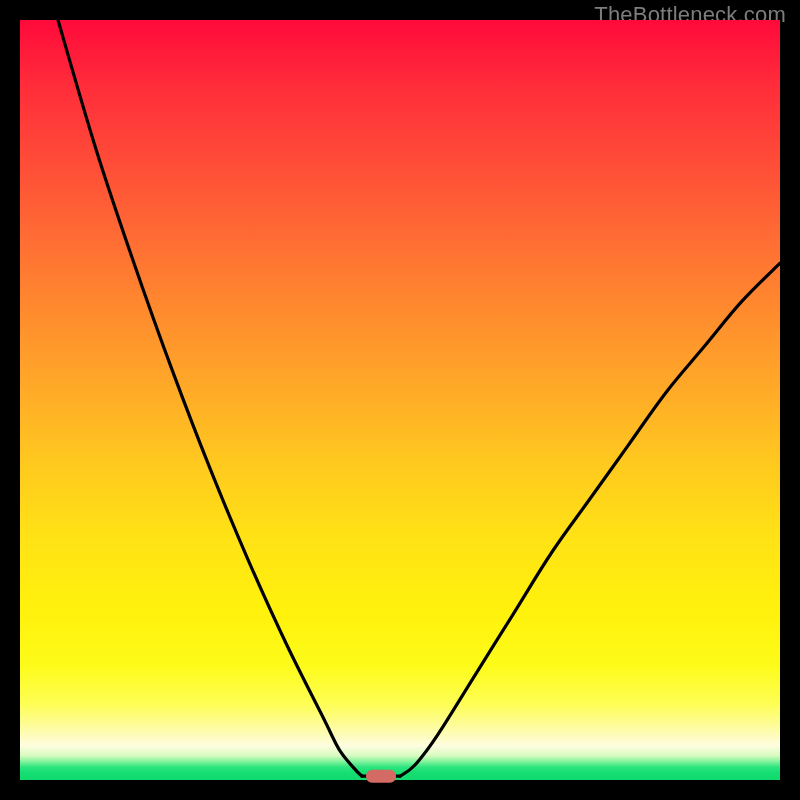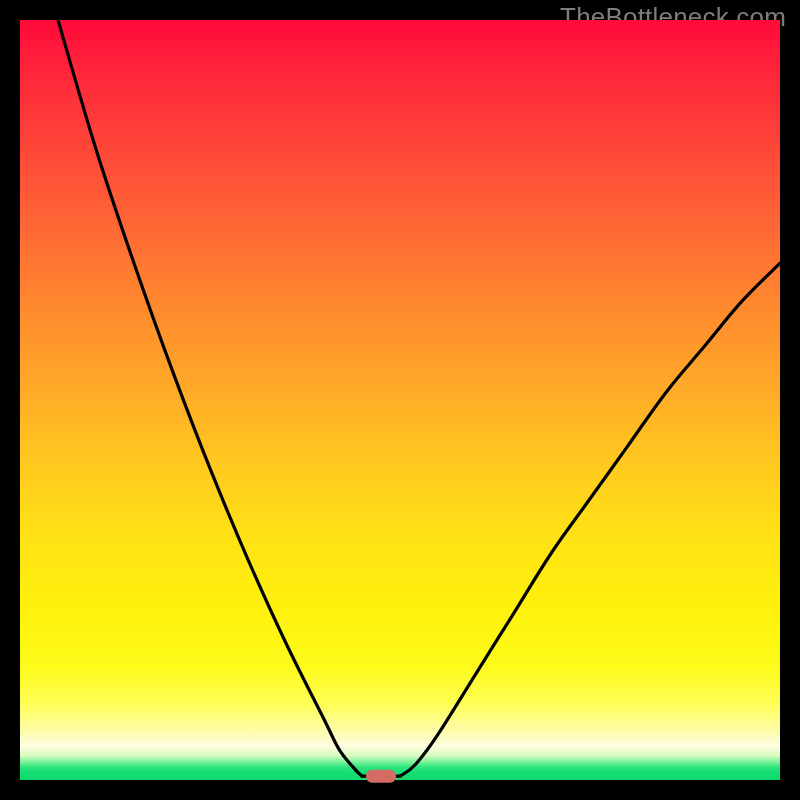--- a/index.html
+++ b/index.html
@@ -45,21 +45,21 @@
         #2de57e 98.3%,
         #16de72 99%,
         #10d96e 100%
       );
   }
   .watermark {
     position: absolute;
     top: 2px;
     right: 14px;
     color: #7d7d7d;
-    font-size: 26px;
+    font-size: 22px;
     font-weight: 500;
     letter-spacing: 0.2px;
     user-select: none;
   }
   .curve-svg {
     position: absolute;
     left: 0;
     top: 0;
     width: 760px;
     height: 760px;

